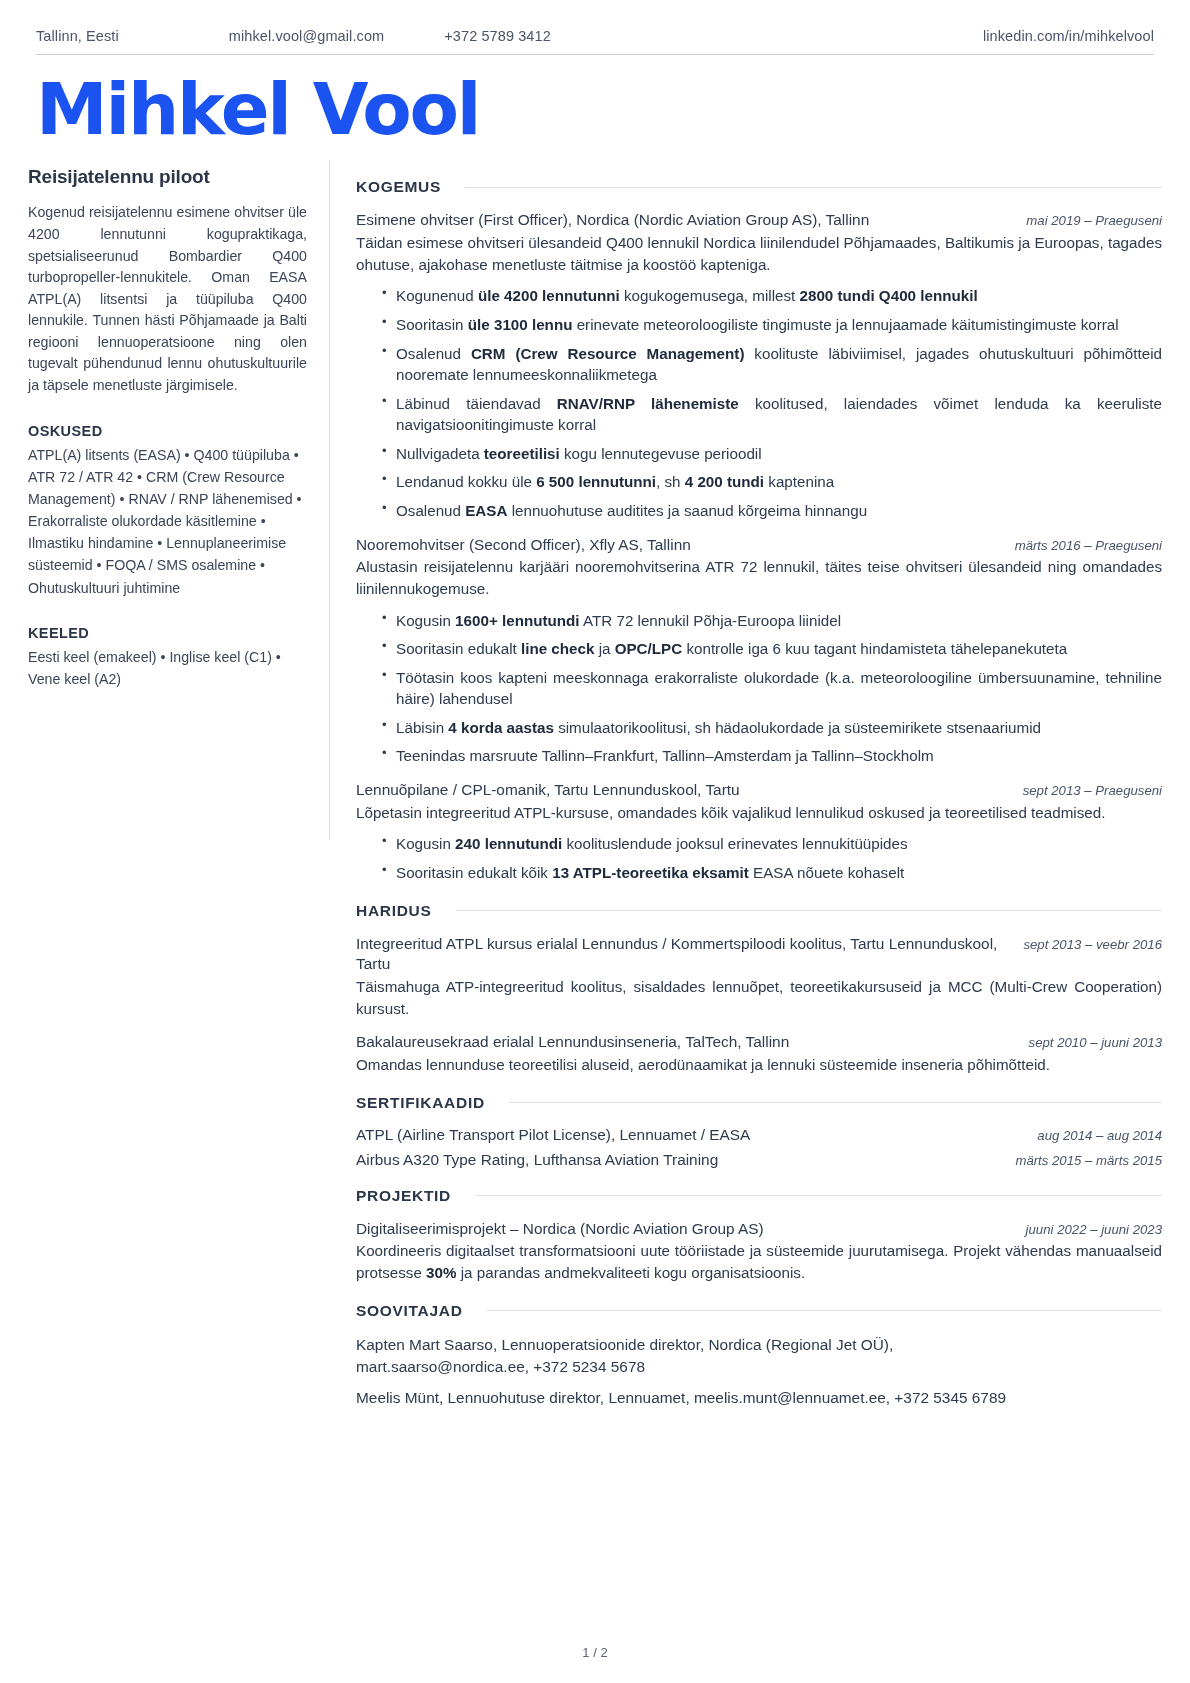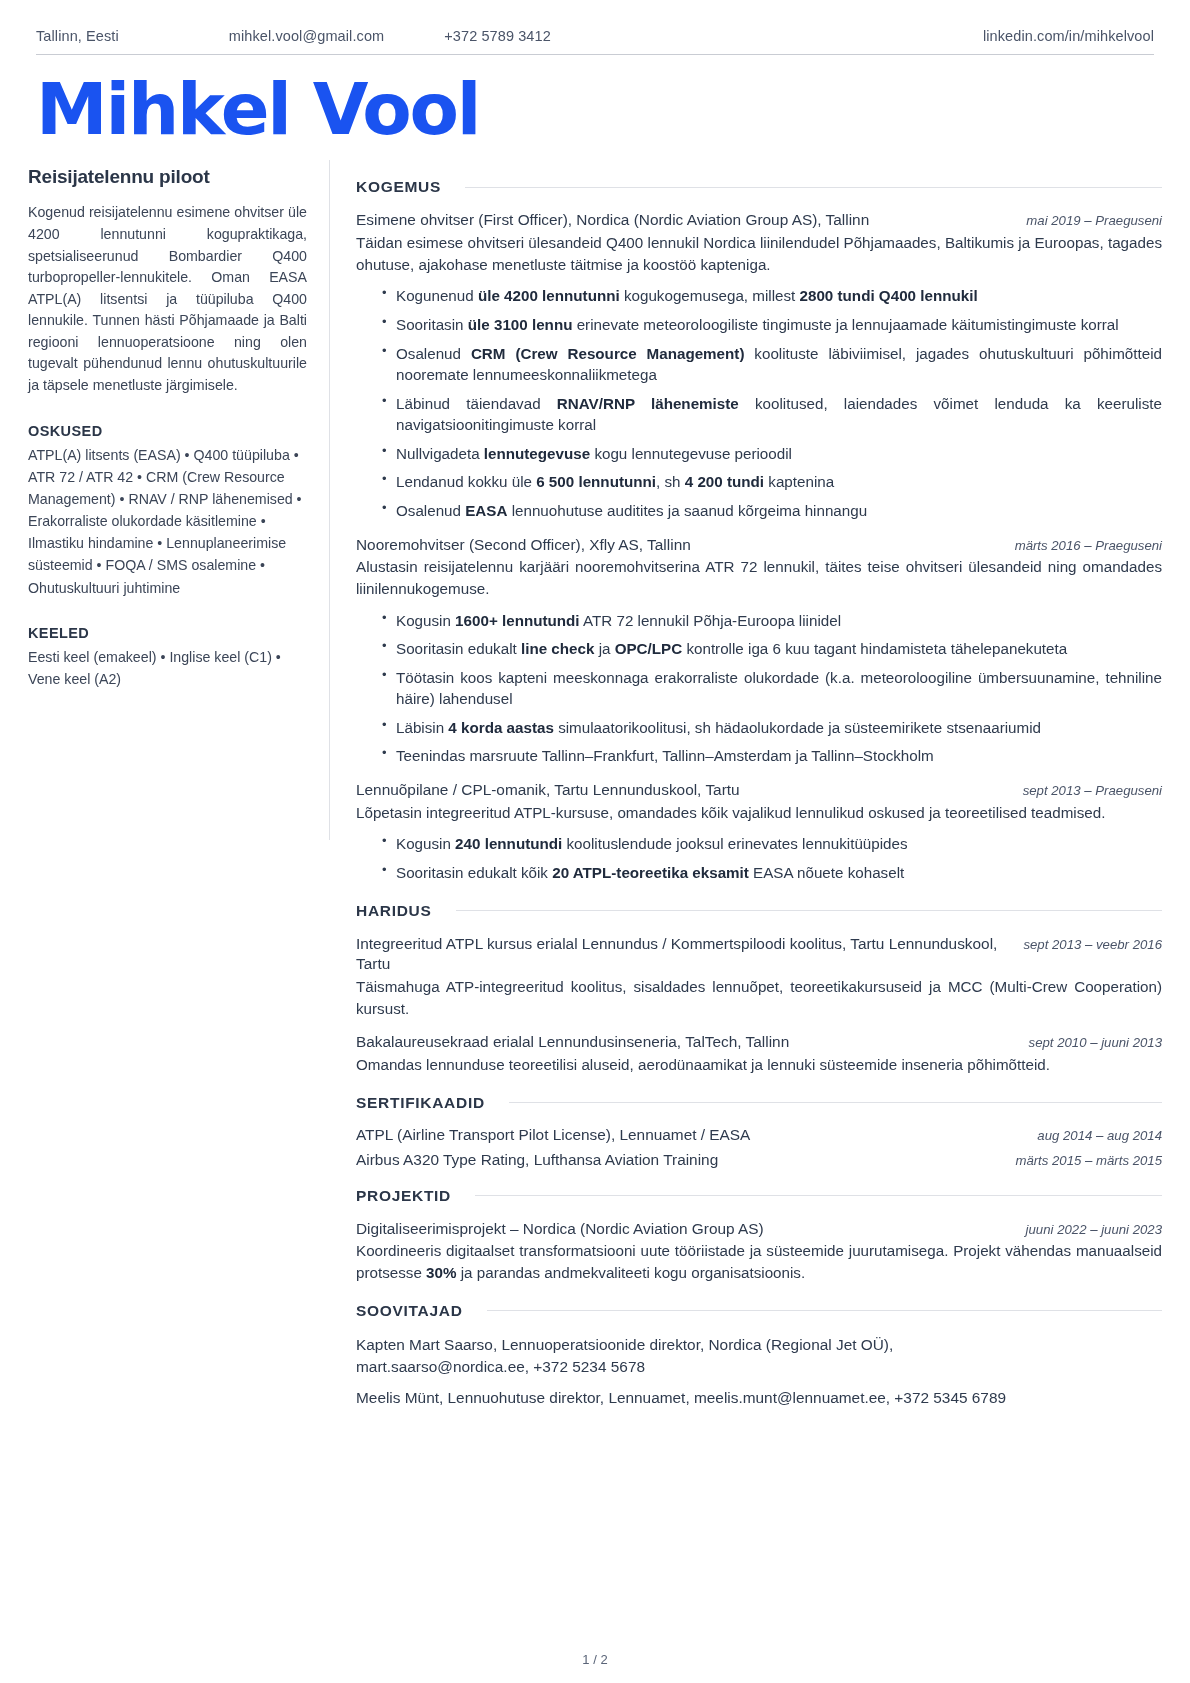--- a/index.html
+++ b/index.html
@@ -192,21 +192,21 @@
   .ref p {
     margin: 0;
     font-size: 15.4px;
     line-height: 1.42;
     color: #2e3a4d;
   }
 
   
   .page-footer {
     position: absolute;
-    bottom: 16px;
+    bottom: 23px;
     left: 0;
     width: 100%;
     text-align: center;
     font-size: 13px;
     color: #5a6478;
   }
 </style>
 </head>
 <body>
 
@@ -247,21 +247,21 @@
             <div class="entry-top">
               <div class="entry-title">Esimene ohvitser (First Officer), Nordica (Nordic Aviation Group AS), Tallinn</div>
               <div class="entry-date">mai 2019 – Praeguseni</div>
             </div>
             <p class="entry-desc">Täidan esimese ohvitseri ülesandeid Q400 lennukil Nordica liinilendudel Põhjamaades, Baltikumis ja Euroopas, tagades ohutuse, ajakohase menetluste täitmise ja koostöö kapteniga.</p>
             <ul class="bullets">
               <li>Kogunenud <b>üle 4200 lennutunni</b> kogukogemusega, millest <b>2800 tundi Q400 lennukil</b></li>
               <li>Sooritasin <b>üle 3100 lennu</b> erinevate meteoroloogiliste tingimuste ja lennujaamade käitumistingimuste korral</li>
               <li>Osalenud <b>CRM (Crew Resource Management)</b> koolituste läbiviimisel, jagades ohutuskultuuri põhimõtteid nooremate lennumeeskonnaliikmetega</li>
               <li>Läbinud täiendavad <b>RNAV/RNP lähenemiste</b> koolitused, laiendades võimet lenduda ka keeruliste navigatsioonitingimuste korral</li>
-              <li>Nullvigadeta <b>lennutegevuse</b> kogu lennutegevuse perioodil</li>
+              <li>Nullvigadeta <b>teoreetilisi</b> kogu lennutegevuse perioodil</li>
               <li>Lendanud kokku üle <b>6 500 lennutunni</b>, sh <b>4 200 tundi</b> kaptenina</li>
               <li>Osalenud <b>EASA</b> lennuohutuse auditites ja saanud kõrgeima hinnangu</li>
             </ul>
           </div>
           <div class="entry">
             <div class="entry-top">
               <div class="entry-title">Nooremohvitser (Second Officer), Xfly AS, Tallinn</div>
               <div class="entry-date">märts 2016 – Praeguseni</div>
             </div>
             <p class="entry-desc">Alustasin reisijatelennu karjääri nooremohvitserina ATR 72 lennukil, täites teise ohvitseri ülesandeid ning omandades liinilennukogemuse.</p>
@@ -274,21 +274,21 @@
             </ul>
           </div>
           <div class="entry">
             <div class="entry-top">
               <div class="entry-title">Lennuõpilane / CPL-omanik, Tartu Lennunduskool, Tartu</div>
               <div class="entry-date">sept 2013 – Praeguseni</div>
             </div>
             <p class="entry-desc">Lõpetasin integreeritud ATPL-kursuse, omandades kõik vajalikud lennulikud oskused ja teoreetilised teadmised.</p>
             <ul class="bullets">
               <li>Kogusin <b>240 lennutundi</b> koolituslendude jooksul erinevates lennukitüüpides</li>
-              <li>Sooritasin edukalt kõik <b>20 ATPL-teoreetika eksamit</b> EASA nõuete kohaselt</li>
+              <li>Sooritasin edukalt kõik <b>13 ATPL-teoreetika eksamit</b> EASA nõuete kohaselt</li>
             </ul>
           </div>
         </div>
     </div>
 
     <div class="section">
       <div class="sec-head">
         <span class="t">HARIDUS</span>
         <span class="l"></span>
       </div>

